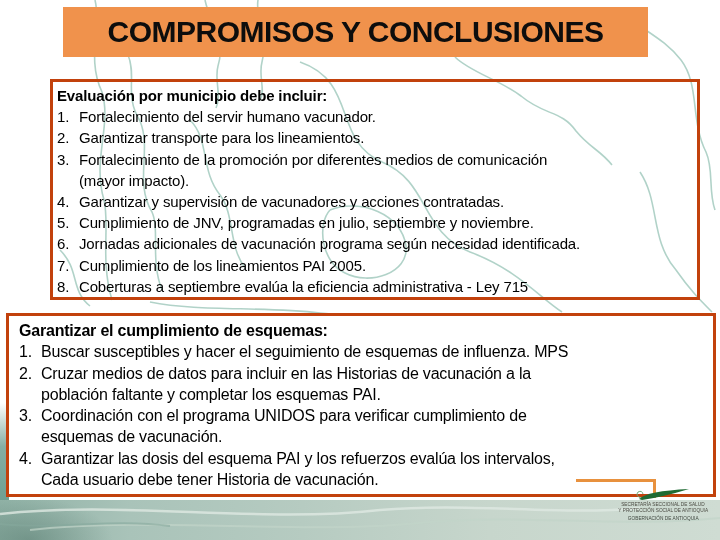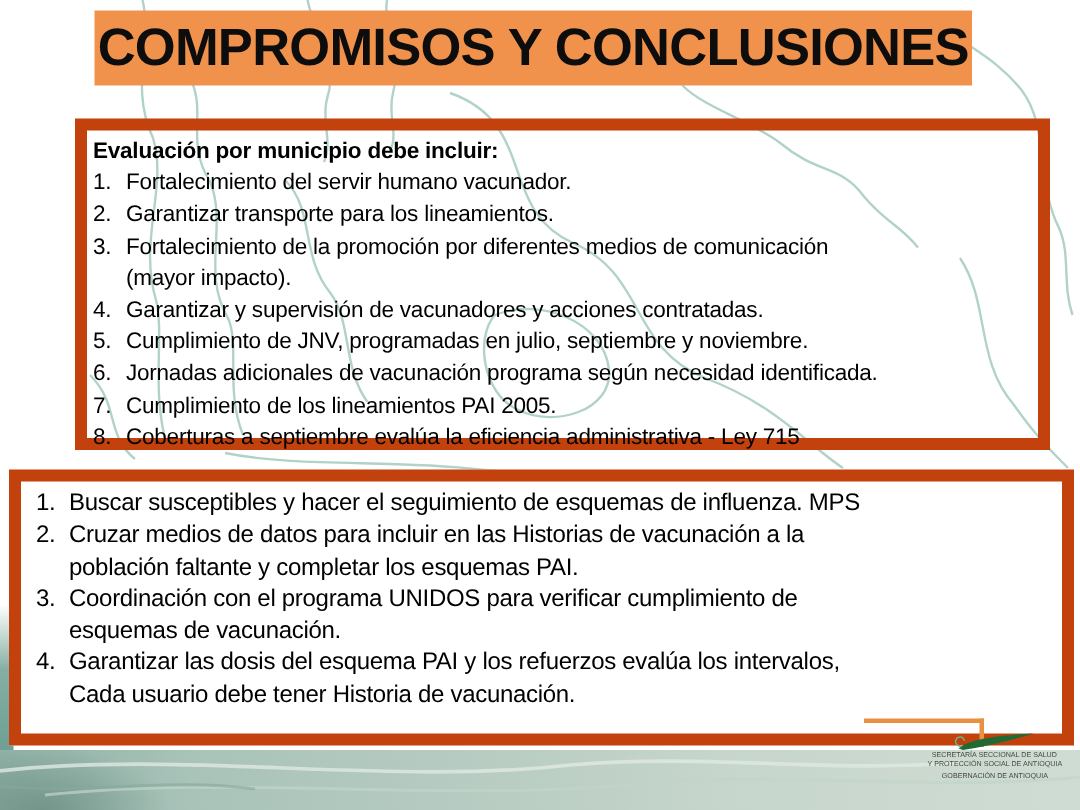--- a/index.html
+++ b/index.html
@@ -13,24 +13,24 @@
   .left-wedge{
     position:absolute;left:0;top:403;top:403px;width:9px;height:97px;z-index:0;
     background:linear-gradient(180deg,rgba(111,160,147,0) 0%,rgba(111,160,147,.85) 45%,#6FA093 100%);
   }
   
   .title-bar{
     position:absolute;left:63px;top:7px;width:585px;height:50px;z-index:1;
     background:#F0924C;display:flex;align-items:center;justify-content:center;
   }
   .title-bar h1{
-    margin:0;font-size:35px;font-weight:700;letter-spacing:-.5px;white-space:nowrap;color:#0d0d0d;
+    margin:0;font-size:30px;font-weight:700;letter-spacing:-.5px;white-space:nowrap;color:#0d0d0d;
   }
   
-  .tbox{position:absolute;z-index:1;border:8px solid #c2410c;box-sizing:border-box;}
+  .tbox{position:absolute;z-index:1;border:3px solid #c2410c;box-sizing:border-box;}
   .box1{left:50px;top:79px;width:650px;height:221px;background:transparent;
         padding:3px 6px 0 4px;font-size:15px;line-height:21.2px;letter-spacing:-.15px;}
   .box2{left:6px;top:313px;width:710px;height:184px;background:#ffffff;
         padding:4px 8px 0 10px;font-size:16px;line-height:21.3px;letter-spacing:-.2px;}
   .box-header{font-weight:700;}
   .list{margin:0;}
   .li{display:flex;}
   .num{flex:0 0 22px;}
   .itxt{flex:1;white-space:pre-line;}
   
@@ -123,20 +123,21 @@
           <span class="itxt">Cumplimiento de los lineamientos PAI 2005.</span>
         </div>
       <div class="li">
           <span class="num">8.</span>
           <span class="itxt">Coberturas a septiembre evalúa la eficiencia administrativa - Ley 715</span>
         </div>
     </div>
   </div>
 
   <div class="tbox box2">
+    <div class="box-header">Garantizar el cumplimiento de esquemas:</div>
     <div class="list">
       <div class="li">
           <span class="num">1.</span>
           <span class="itxt">Buscar susceptibles y hacer el seguimiento de esquemas de influenza. MPS</span>
         </div>
       <div class="li">
           <span class="num">2.</span>
           <span class="itxt">Cruzar medios de datos para incluir en las Historias de vacunación a la
 población faltante y completar los esquemas PAI.</span>
         </div>

